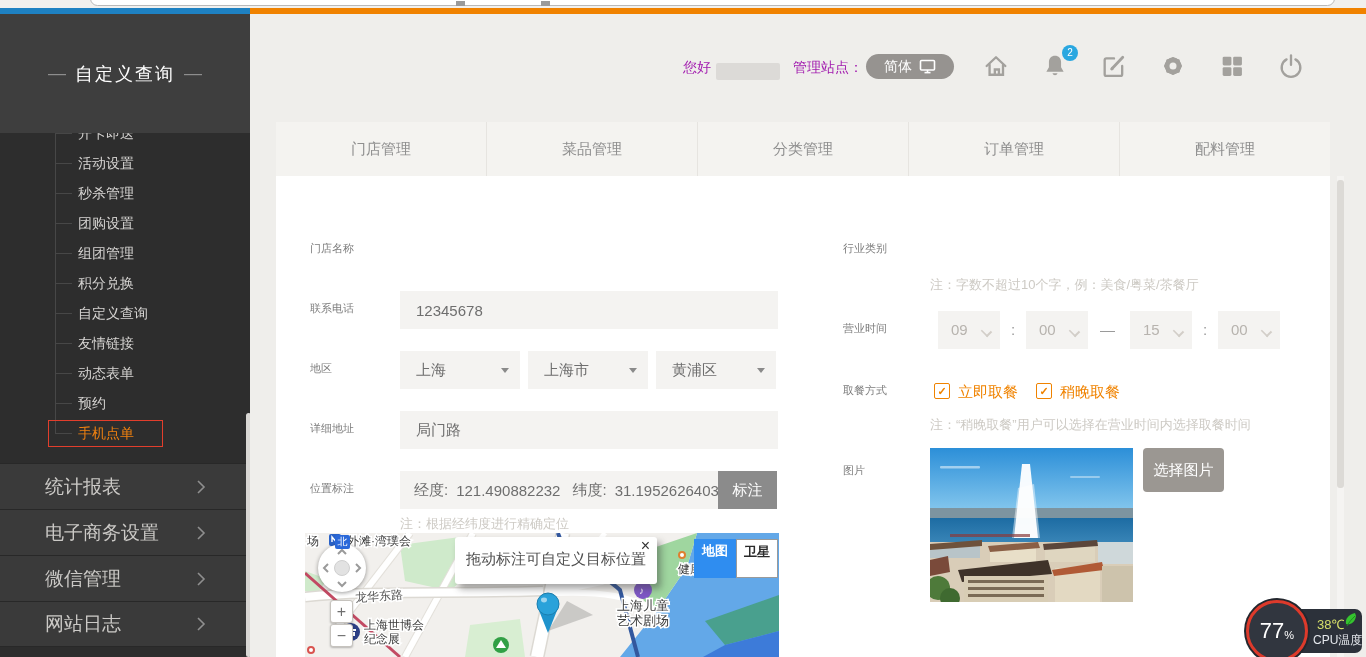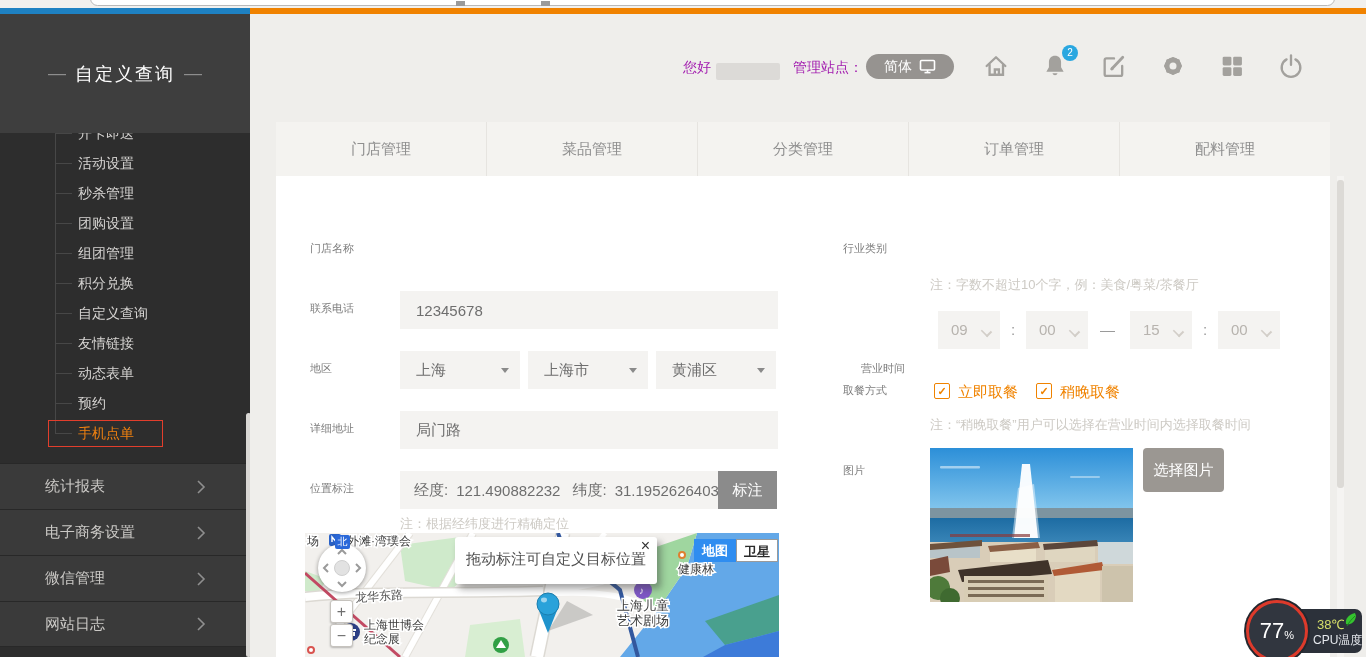--- a/index.html
+++ b/index.html
@@ -20,21 +20,21 @@
   .sidebar { left:0; top:14px; width:250px; height:643px; background:#2d2d2d; overflow:hidden; }
   .sb-header { position:absolute; left:0; top:0; width:250px; height:119px; background:#3e3e3e; display:flex; align-items:center; justify-content:center; z-index:2; }
   .sb-title { color:#fff; font-size:18px; letter-spacing:2px; white-space:nowrap; }
   .sb-dash { color:#8d8d8d; font-size:18px; margin:0 9px; }
   .sb-item { position:absolute; left:78px; height:30px; line-height:30px; font-size:14px; color:#d6d4d2; z-index:1; cursor:pointer; white-space:nowrap; }
   .sb-item.sel { color:#f08110; }
   .tree-line { position:absolute; left:55px; width:1px; background:#474747; z-index:1; }
   .tree-tick { position:absolute; left:55px; width:17px; height:1px; background:#474747; z-index:1; }
   .sel-box { position:absolute; left:48px; top:406px; width:115px; height:27px; border:1px solid #e23e2c; z-index:1; }
   .sb-section { position:absolute; left:0; width:250px; height:46px; background:#3a3a3a; border-top:1px solid #282828; display:flex; align-items:center; cursor:pointer; }
-  .sb-section span { margin-left:45px; font-size:15px; color:#cbc9c6; }
+  .sb-section span { margin-left:45px; font-size:19px; color:#cbc9c6; }
   .sb-section svg { position:absolute; right:44px; }
   .sb-scrollbar { position:absolute; left:246px; top:399px; width:5px; height:244px; background:#d9d7d4; border-radius:3px; z-index:3; }
 
   
   .content { left:250px; top:14px; width:1116px; height:643px; background:#efeeeb; }
 
   .hdr-text { position:absolute; top:45px; font-size:14px; color:#a21caf; white-space:nowrap; }
   .redacted { position:absolute; left:466px; top:49px; width:64px; height:17px; background:#dcdad7; border-radius:2px; }
   .lang-pill { position:absolute; left:616px; top:40px; width:88px; height:25px; border-radius:13px; background:#969390; display:flex; align-items:center; justify-content:center; gap:7px; cursor:pointer; }
   .lang-pill span { color:#fff; font-size:14px; }
@@ -66,21 +66,21 @@
   
   .map { position:absolute; left:29px; top:357px; width:474px; height:124px; overflow:hidden; background:#f2f0ed; }
   .map-tooltip { position:absolute; left:150px; top:4px; width:202px; height:47px; background:#fff; border-radius:3px; box-shadow:4px 5px 7px rgba(60,60,60,.45); z-index:5; }
   .map-tooltip .tt { display:block; text-align:center; margin-top:13px; font-size:15px; color:#4f4f4f; }
   .tt-close { position:absolute; right:7px; top:1px; font-size:16px; color:#333; cursor:pointer; line-height:16px; }
   .tt-tail { position:absolute; left:238px; top:44px; width:0; height:0; border-top:22px solid #fff; border-left:14px solid transparent; border-right:46px solid transparent; transform:rotate(14deg); z-index:4; }
   .pan { position:absolute; left:13px; top:11px; width:48px; height:48px; border-radius:50%; background:#fff; box-shadow:0 1px 4px rgba(0,0,0,.4); z-index:6; cursor:pointer; }
   .pan-knob { position:absolute; left:16px; top:16px; width:16px; height:16px; border-radius:50%; background:#e2e2e2; border:1px solid #cfcfcf; }
   .north { position:absolute; left:30px; top:2px; width:15px; height:14px; background:#2a68d9; color:#fff; font-size:10px; text-align:center; line-height:14px; z-index:7; border-radius:2px; }
   .zoombtn { position:absolute; left:25px; width:23px; height:23px; background:#fff; border:1px solid #c6c3be; border-radius:3px; box-shadow:0 1px 2px rgba(0,0,0,.25); font-size:16px; color:#6f6f6f; text-align:center; line-height:21px; z-index:6; cursor:pointer; }
-  .mtbtn { position:absolute; top:6px; width:42px; height:23px; font-size:13px; font-weight:bold; text-align:center; line-height:23px; z-index:6; cursor:pointer; }
+  .mtbtn { position:absolute; top:6px; width:42px; height:39px; font-size:13px; font-weight:bold; text-align:center; line-height:23px; z-index:6; cursor:pointer; }
   .mt-map { left:389px; background:#2f8df0; color:#fff; }
   .mt-sat { left:431px; background:#fff; color:#2b2b2b; border:1px solid #9a9a9a; }
 
   
   .page-sb-track { left:1337px; top:176px; width:7px; height:481px; background:#f5f4f2; }
   .page-sb-thumb { left:1337px; top:180px; width:7px; height:308px; background:#dcdad6; border-radius:3px; }
 
   
   .cpu-pill { left:1262px; top:609px; width:100px; height:44px; background:#2c313a; border-radius:7px; z-index:20; }
   .cpu-circle { left:1246px; top:600px; width:62px; height:62px; border-radius:50%; background:#31363f; border:3px solid #dd3a2b; box-shadow:0 0 0 2px #23272e; z-index:21; display:flex; align-items:center; justify-content:center; }
@@ -349,21 +349,21 @@
         <div class="zoombtn" style="top:67px;">+</div>
         <div class="zoombtn" style="top:91px;">−</div>
 
         <div class="mtbtn mt-map">地图</div>
         <div class="mtbtn mt-sat">卫星</div>
       </div>
 
       <span class="flabel" style="left:567px; top:65px;">行业类别</span>
       <span class="note" style="left:654px; top:100px;">注：字数不超过10个字，例：美食/粤菜/茶餐厅</span>
 
-      <span class="flabel" style="left:585px; top:145px;margin-top:40px;">营业时间</span>
+      <span class="flabel" style="left:567px; top:145px;">营业时间</span>
       <div class="tselect" style="left:662px; top:135px;">
         <span>09</span>
         <i class="chev"></i>
       </div>
       <span class="tsep" style="left:735px;">:</span>
       <div class="tselect" style="left:750px; top:135px;">
         <span>00</span>
         <i class="chev"></i>
       </div>
       <span class="tsep" style="left:824px;">—</span>

